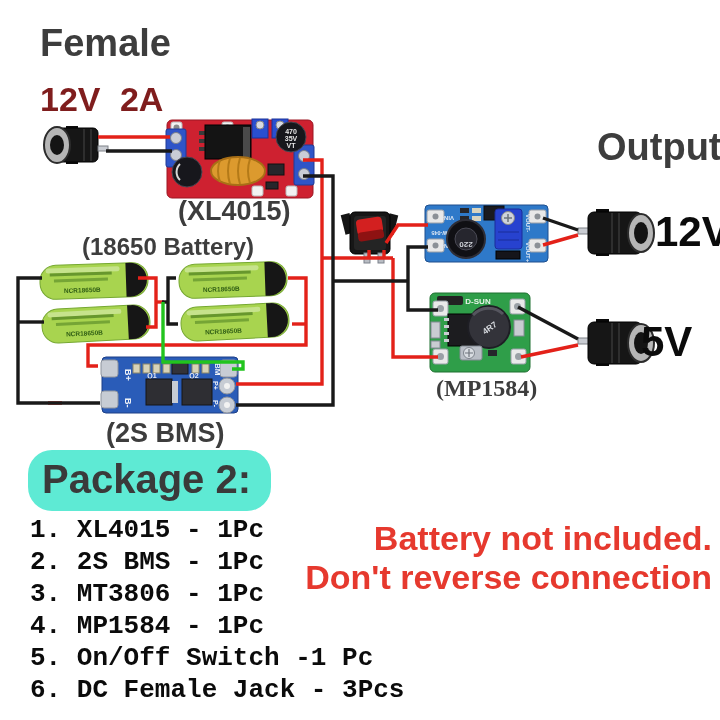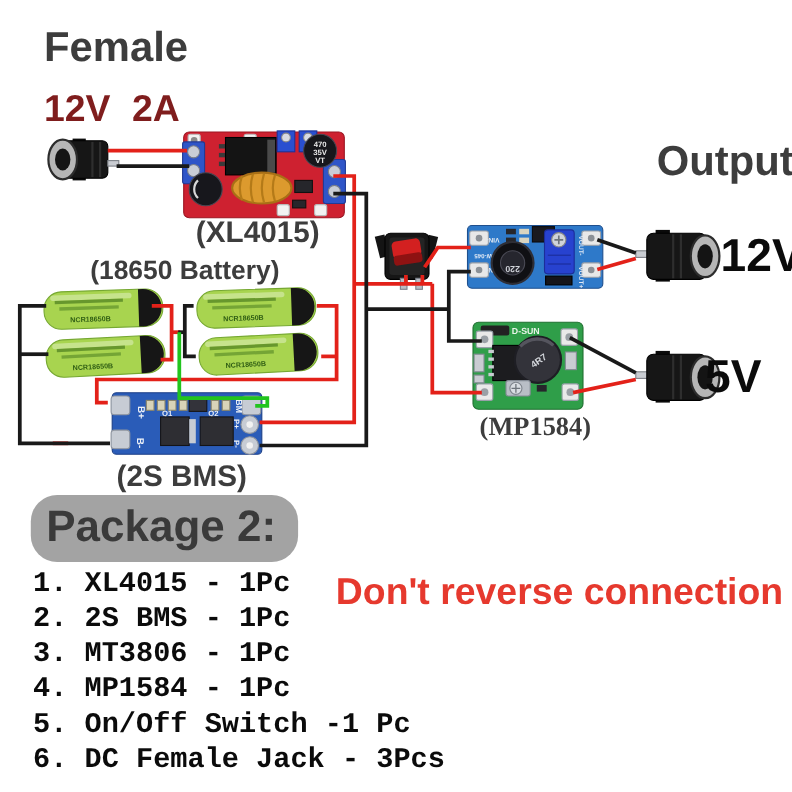--- a/index.html
+++ b/index.html
@@ -5,21 +5,21 @@
   html,body{margin:0;padding:0;background:#fff;}
   .stage{position:relative;width:720px;height:720px;background:#ffffff;overflow:hidden;
          font-family:"Liberation Sans",sans-serif;}
   .stage svg{position:absolute;left:0;top:0;}
   svg text{font-family:"Liberation Sans",sans-serif;font-weight:bold;}
   .lbl{position:absolute;font-weight:bold;white-space:nowrap;}
   .title-gray{color:#3d3d3d;font-size:38px;}
   .mod-label{color:#3d3d3d;}
   .spec{color:#7f1d1d;font-size:34px;word-spacing:10px;}
   .volt{color:#0b0b0b;font-size:42px;}
-  .pkg{position:absolute;left:28px;top:450px;background:#a3a3a3;border-radius:24px;
+  .pkg{position:absolute;left:28px;top:450px;background:#5eead4;border-radius:24px;
        padding:7px 20px 9px 14px;font-size:40px;font-weight:bold;color:#3a3a3a;}
   .list{position:absolute;left:30px;top:514px;font-size:26px;font-weight:bold;
         color:#0b0b0b;line-height:32px;font-family:Liberation Mono, monospace;}
   .warn{position:absolute;right:8px;top:519px;text-align:right;color:#e6392e;
         font-weight:bold;font-size:34px;line-height:39px;}
 </style>
 </head>
 <body>
 
 <div class="stage">
@@ -304,16 +304,17 @@
   <div class="list">
     <div>1. XL4015 - 1Pc</div>
     <div>2. 2S BMS - 1Pc</div>
     <div>3. MT3806 - 1Pc</div>
     <div>4. MP1584 - 1Pc</div>
     <div>5. On/Off Switch -1 Pc</div>
     <div>6. DC Female Jack - 3Pcs</div>
   </div>
 
   <div class="warn">
+    <div>Battery not included.</div>
     <div>Don't reverse connection</div>
   </div>
 
 </div>
 
 </body></html>

